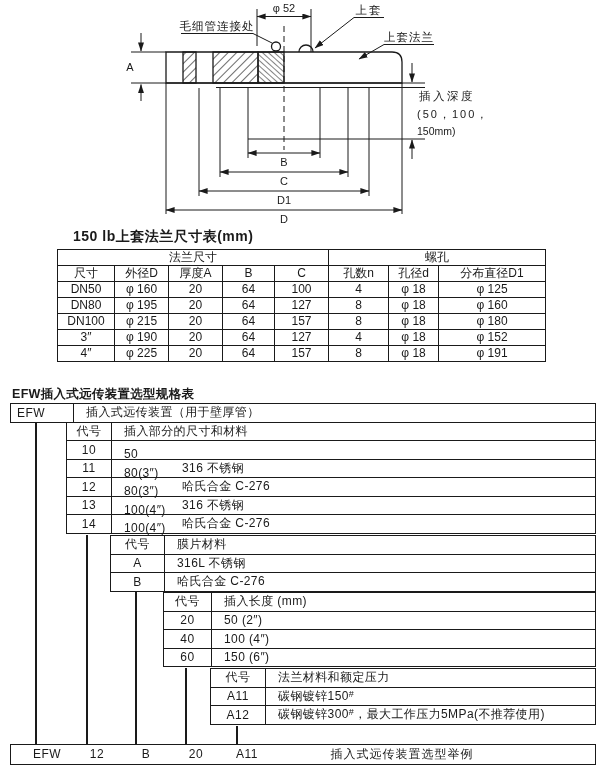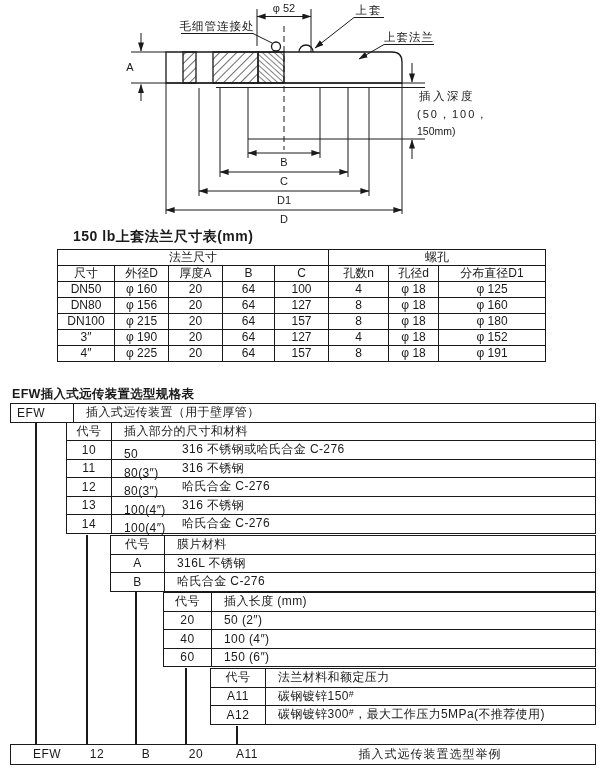--- a/index.html
+++ b/index.html
@@ -153,21 +153,21 @@
           <td>φ 160</td>
           <td>20</td>
           <td>64</td>
           <td>100</td>
           <td>4</td>
           <td>φ 18</td>
           <td>φ 125</td>
         </tr>
         <tr>
           <td>DN80</td>
-          <td>φ 156</td>
+          <td>φ 195</td>
           <td>20</td>
           <td>64</td>
           <td>127</td>
           <td>8</td>
           <td>φ 18</td>
           <td>φ 160</td>
         </tr>
         <tr>
           <td>DN100</td>
           <td>φ 215</td>
@@ -219,21 +219,20 @@
 
   <div class="block" style="left:66px;top:421.5px;width:530px;">
     <div class="brow">
       <span class="bcode" style="width:44px;">代号</span>
       <span class="bdesc">插入部分的尺寸和材料</span>
     </div>
     <div class="brow">
       <span class="bcode" style="width:44px;">10</span>
       <span class="bdesc">
           <span class="size">50</span>
-          <span>316 不锈钢或哈氏合金 C-276</span>
         </span>
     </div>
     <div class="brow">
       <span class="bcode" style="width:44px;">11</span>
       <span class="bdesc">
           <span class="size">80(3″)</span>
           <span>316 不锈钢</span>
         </span>
     </div>
     <div class="brow">
@@ -314,16 +313,16 @@
         </span>
     </div>
   </div>
 
   <div id="example-row">
     <span style="left:17px;width:38px;">EFW</span>
     <span style="left:68px;width:36px;">12</span>
     <span style="left:117px;width:36px;">B</span>
     <span style="left:167px;width:36px;">20</span>
     <span style="left:214px;width:44px;">A11</span>
-    <span style="left:304px;width:230px;letter-spacing:1px;">插入式远传装置选型举例</span>
+    <span style="left:276px;width:230px;letter-spacing:1px;">插入式远传装置选型举例</span>
   </div>
 
 </div>
 
 </body></html>

